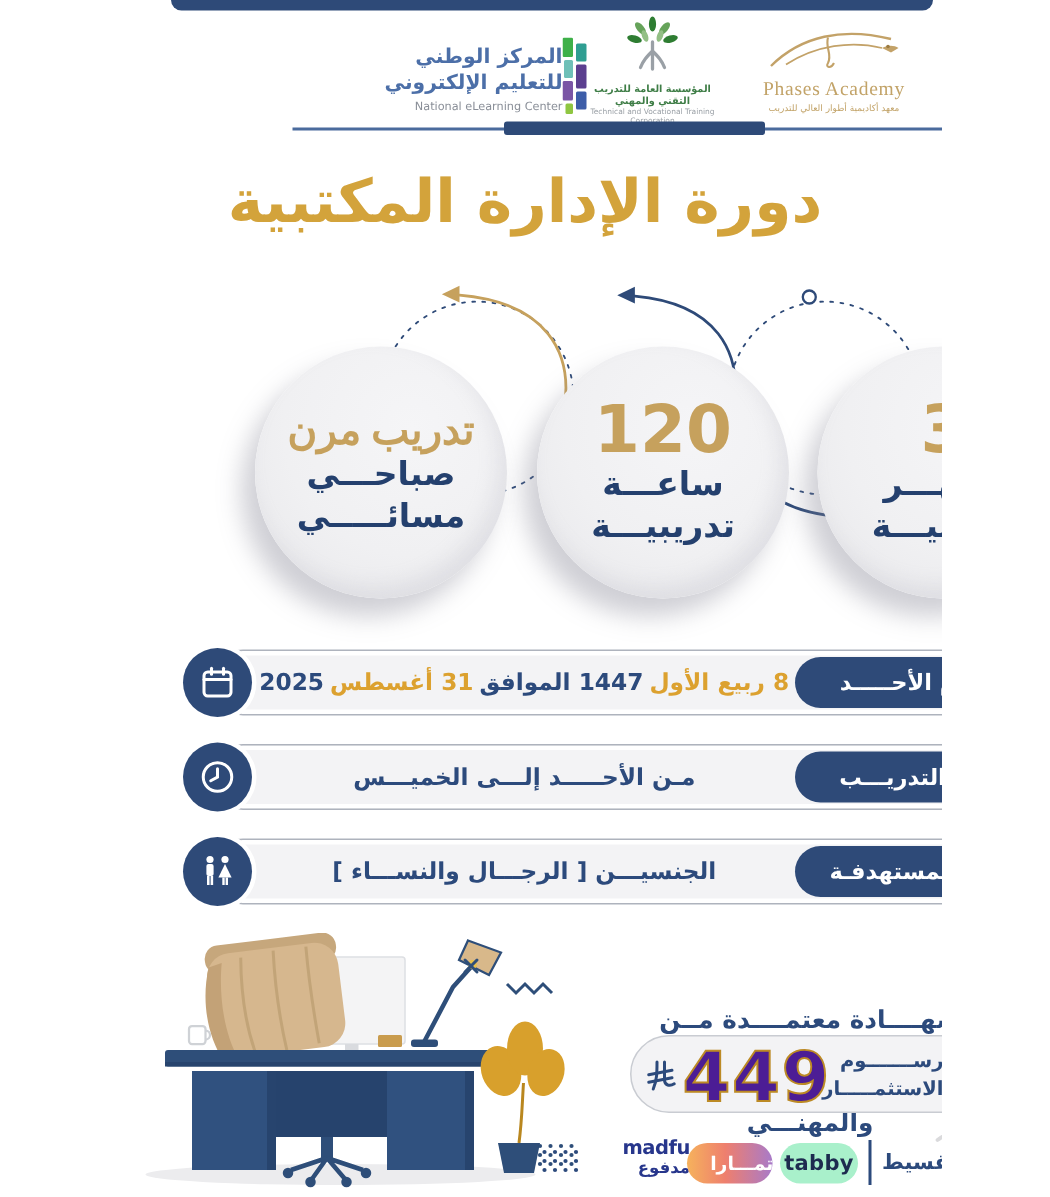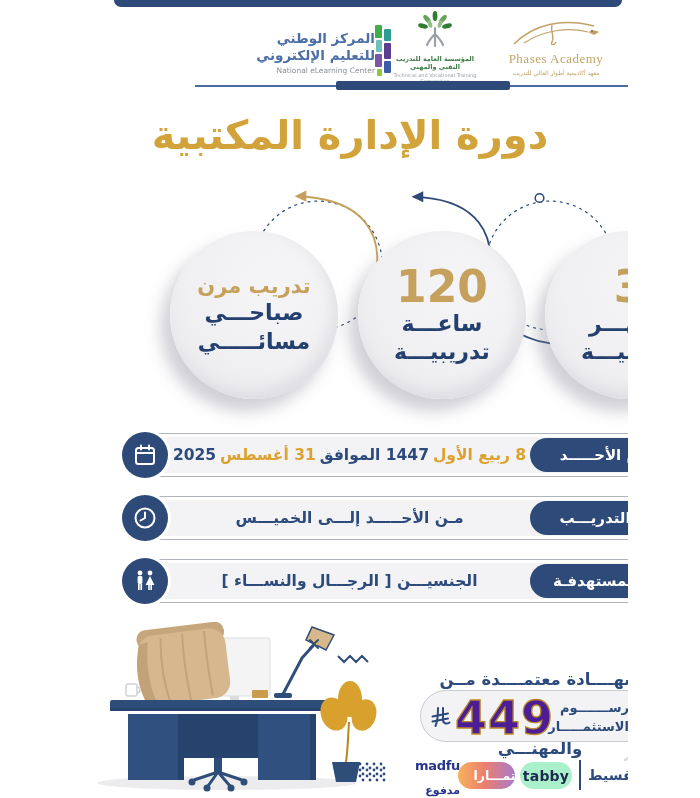--- a/index.html
+++ b/index.html
@@ -25,21 +25,21 @@
 
   .title { position:absolute; top:112px; left:0; right:0; text-align:center; direction:rtl; font-size:40px; font-weight:bold; color:#d3a33b; }
 
   
   .stat-circle { position:absolute; top:231px; width:168px; height:168px; border-radius:50%;
     background:radial-gradient(circle at 62% 32%, #f5f5f7 0%, #f0f0f2 55%, #e7e7ea 100%);
     box-shadow:-9px 12px 16px rgba(130,130,145,.38), inset -6px -8px 12px rgba(185,185,195,.25);
     display:flex; flex-direction:column; align-items:center; justify-content:center; text-align:center; }
   .sc-right { left:473px; } .sc-mid { left:286px; } .sc-left { left:98px; }
   .stat-value { color:#c6a15d; font-weight:bold; font-size:44px; line-height:1.05; }
-  .stat-value.small { font-size:21px; line-height:1.2; }
+  .stat-value.small { font-size:27px; line-height:1.2;font-family:Liberation Serif, serif; }
   .stat-line { color:#24406e; font-weight:bold; font-size:22px; line-height:1.28; direction:rtl; }
   .circle-deco { position:absolute; left:0; top:185px; pointer-events:none; }
 
   
   .info-row { position:absolute; left:0; width:700px; height:46px; }
   .row-pill { position:absolute; left:68px; right:58px; top:0; height:44px; background:#f3f3f5; border:1px solid #aeb3bd; border-radius:23px; box-shadow:inset 0 0 0 3px #ffffff; }
   .row-icon { position:absolute; left:50px; top:-1px; width:46px; height:46px; border-radius:50%; background:#2e4a78; box-shadow:0 0 0 3px #ffffff; display:flex; align-items:center; justify-content:center; }
   .row-label { position:absolute; right:64px; top:5px; width:178px; height:34px; border-radius:17px; background:#2e4a78; color:#fff; font-weight:bold; font-size:15px; display:flex; align-items:center; justify-content:center; direction:rtl; }
   .row-value { position:absolute; left:105px; right:250px; top:0; height:44px; display:flex; align-items:center; justify-content:center; direction:rtl; font-weight:bold; font-size:15.5px; color:#2c4a7c; }
   .date-part { margin:0 2px; white-space:nowrap; }
@@ -51,21 +51,21 @@
   .cert-text { position:absolute; left:340px; top:628px; width:256px; text-align:center; direction:rtl; font-size:16.5px; font-weight:bold; color:#2c4a7c; line-height:23px;margin-top:40px; }
   .price-pill { position:absolute; left:348px; top:690px; width:294px; height:52px; background:#f3f3f5; border:1px solid #c9ccd2; border-radius:26px; }
   .price-money { position:absolute; right:0; top:-1px; width:78px; height:53px; background:#2d4b7d; border-radius:26px; display:flex; align-items:center; justify-content:center; }
   .price-label { position:absolute; right:84px; top:7px; width:72px; text-align:right; direction:rtl; font-size:13px; font-weight:bold; color:#2c4a7c; line-height:19px; }
   .price-amount { position:absolute; left:34px; top:0px; font-size:46px; font-weight:bold; color:#4c1d95; -webkit-text-stroke:1.3px #bc8a25; letter-spacing:1px; }
   .riyal-symbol { position:absolute; left:10px; top:15px; }
 
   .pay-dots { position:absolute; left:288px; top:764px; }
   .madfu { position:absolute; left:340px; top:759px; width:48px; text-align:right; color:#27368c; line-height:1; }
   .madfu-en { font-size:13px; font-weight:800; letter-spacing:-.3px; }
-  .madfu-ar { font-size:11px; font-weight:bold; direction:rtl; margin-top:13px; }
+  .madfu-ar { font-size:11px; font-weight:bold; direction:rtl; margin-top:1px; }
   .tamara { position:absolute; left:386px; top:762px; width:57px; height:27px; border-radius:14px; background:linear-gradient(90deg,#f6b25c 0%,#ee7f6e 45%,#a87ac9 100%); color:#fff; font-weight:bold; font-size:12.5px; display:flex; align-items:center; justify-content:center; direction:rtl;padding-left:16px; }
   .tabby { position:absolute; left:448px; top:762px; width:52px; height:27px; border-radius:14px; background:#a9f0cb; color:#1d2b4f; font-weight:800; font-size:14px; display:flex; align-items:center; justify-content:center; letter-spacing:.2px; }
   .pay-divider { position:absolute; left:507px; top:760px; width:2px; height:30px; background:#2c4a7c; }
   .pay-label { position:absolute; left:516px; top:767px; direction:rtl; font-size:14px; font-weight:bold; color:#2c4a7c; white-space:nowrap; }
   .swoosh { position:absolute; left:545px; top:726px; }
   .watermark { position:absolute; left:596px; top:776px; }
 </style>
 </head>
 <body>
 

